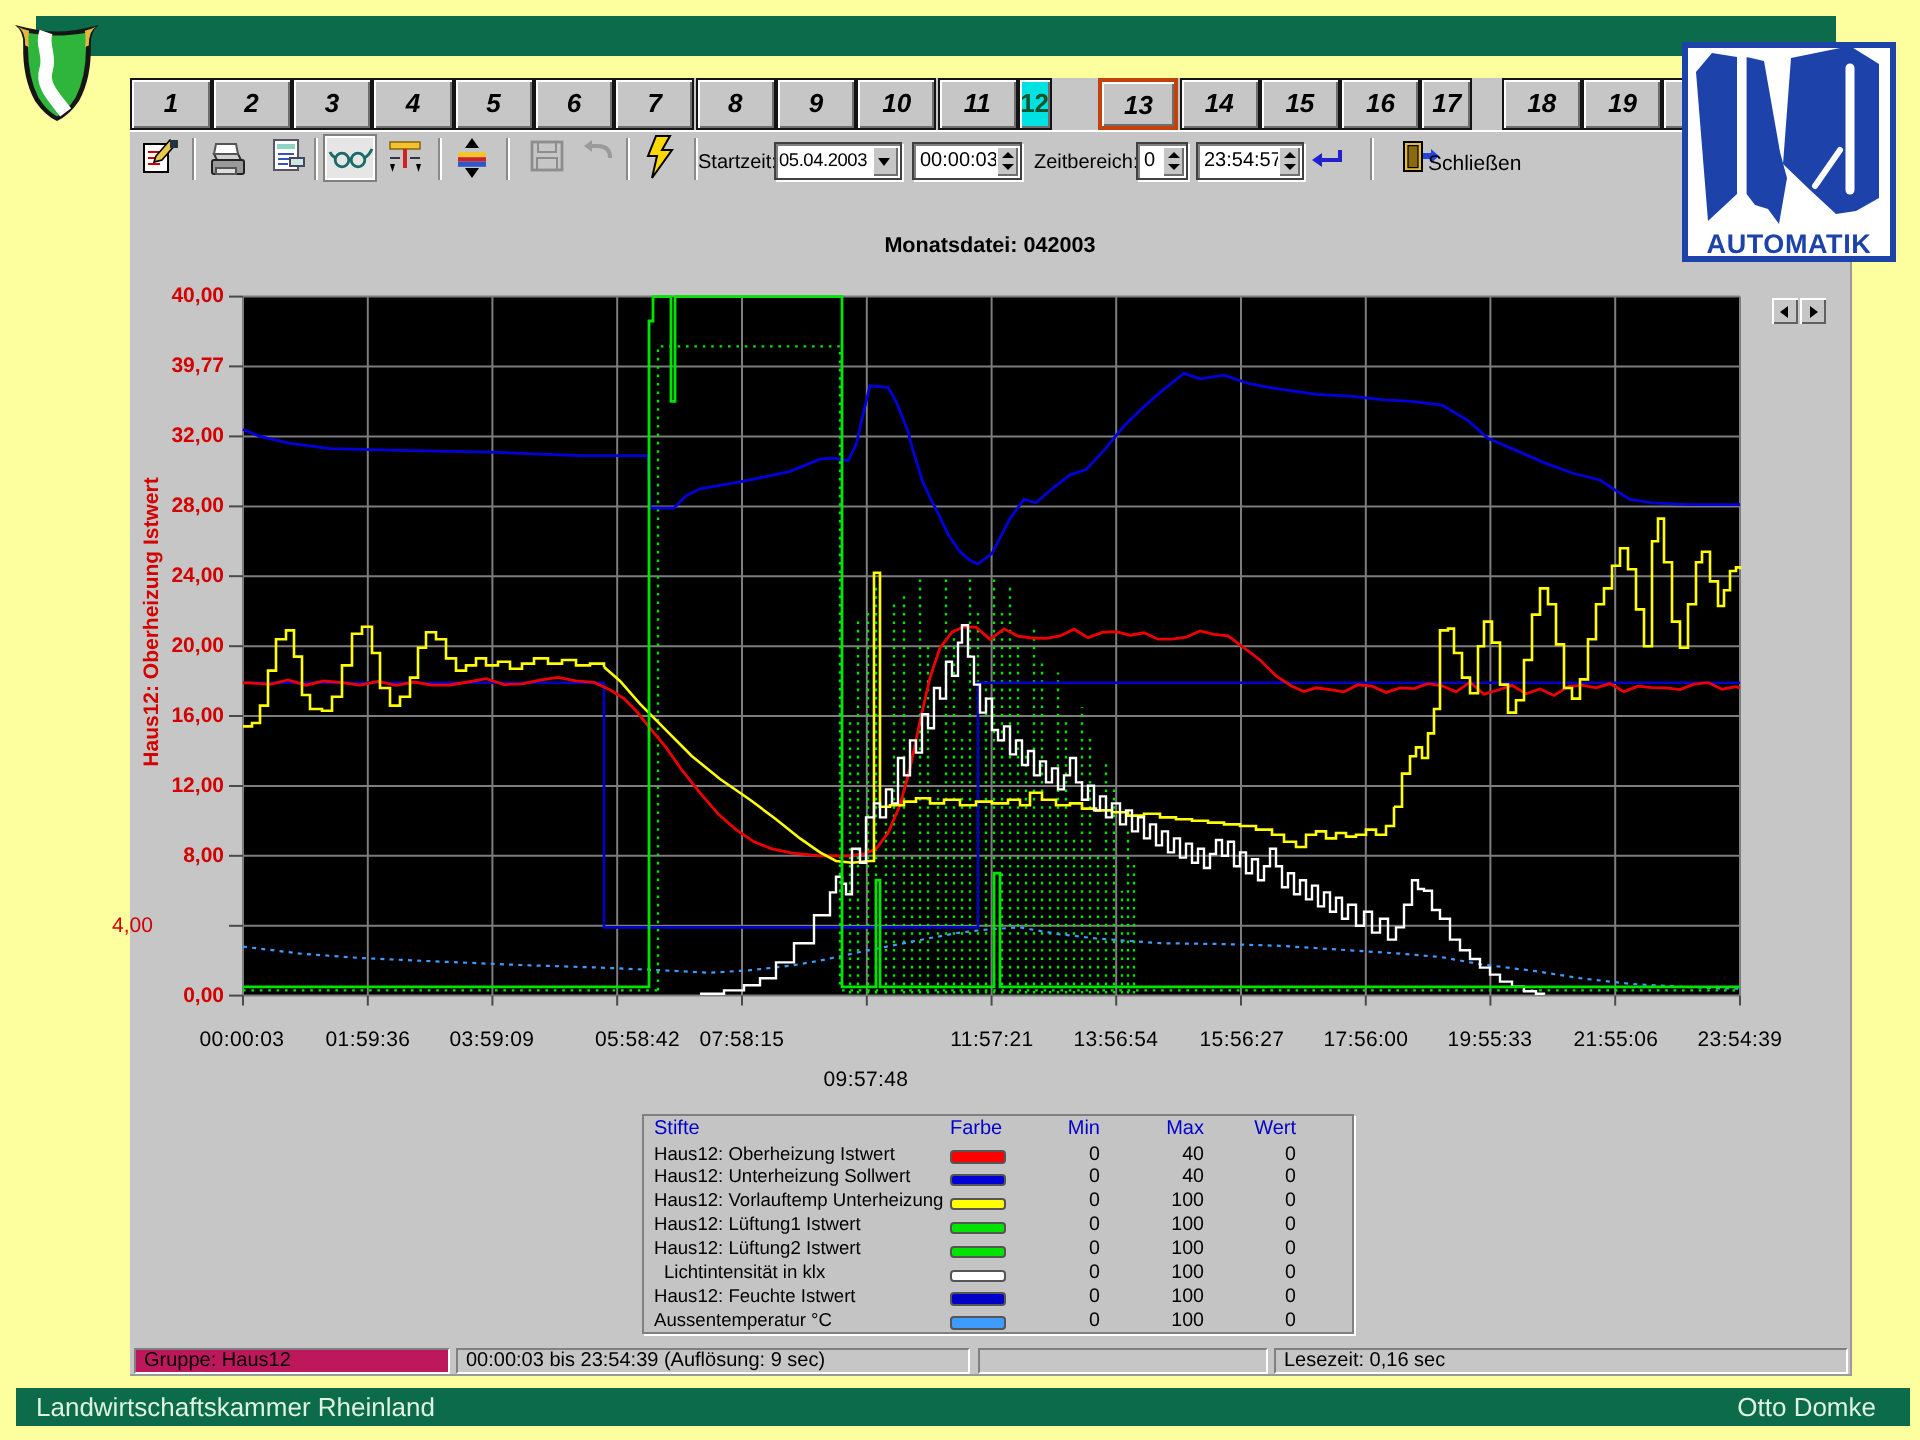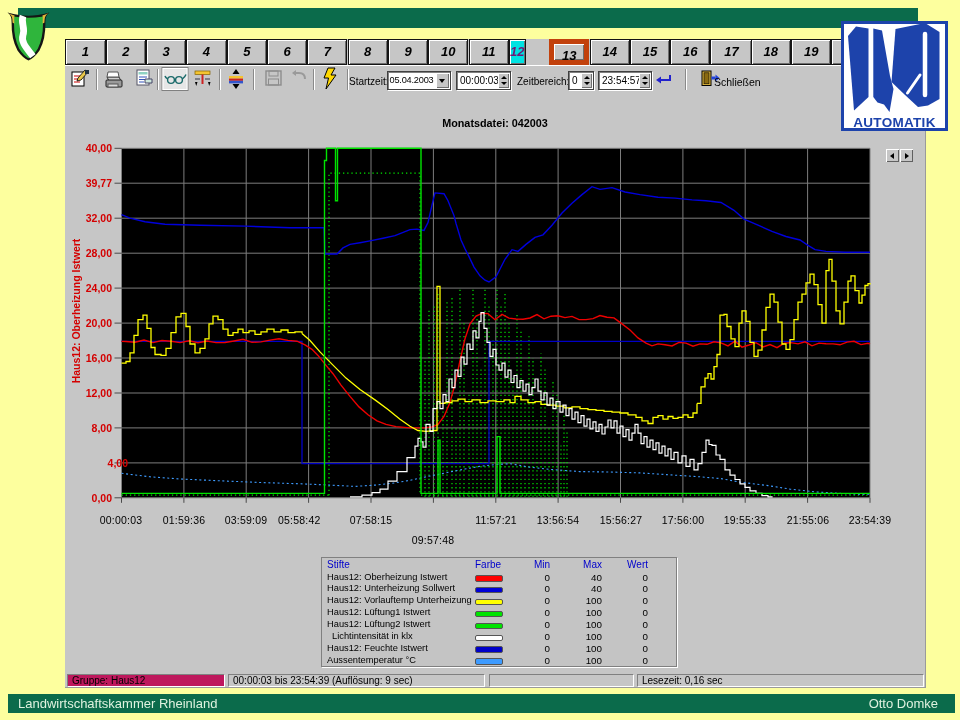--- a/index.html
+++ b/index.html
@@ -13,26 +13,26 @@
 <div style="position:absolute;left:105.6px;top:39px;width:40.3px;height:26px;box-sizing:border-box;background:#C6C6C6;border:1px solid #141414;box-shadow:inset 1px 1px 0 #fff,inset -1px -1px 0 #6e6e6e;color:#000;font-weight:bold;font-style:italic;font-size:13px;text-align:center;line-height:24px;">2</div>
 <div style="position:absolute;left:145.9px;top:39px;width:40.3px;height:26px;box-sizing:border-box;background:#C6C6C6;border:1px solid #141414;box-shadow:inset 1px 1px 0 #fff,inset -1px -1px 0 #6e6e6e;color:#000;font-weight:bold;font-style:italic;font-size:13px;text-align:center;line-height:24px;">3</div>
 <div style="position:absolute;left:186.3px;top:39px;width:40.3px;height:26px;box-sizing:border-box;background:#C6C6C6;border:1px solid #141414;box-shadow:inset 1px 1px 0 #fff,inset -1px -1px 0 #6e6e6e;color:#000;font-weight:bold;font-style:italic;font-size:13px;text-align:center;line-height:24px;">4</div>
 <div style="position:absolute;left:226.6px;top:39px;width:40.3px;height:26px;box-sizing:border-box;background:#C6C6C6;border:1px solid #141414;box-shadow:inset 1px 1px 0 #fff,inset -1px -1px 0 #6e6e6e;color:#000;font-weight:bold;font-style:italic;font-size:13px;text-align:center;line-height:24px;">5</div>
 <div style="position:absolute;left:266.9px;top:39px;width:40.3px;height:26px;box-sizing:border-box;background:#C6C6C6;border:1px solid #141414;box-shadow:inset 1px 1px 0 #fff,inset -1px -1px 0 #6e6e6e;color:#000;font-weight:bold;font-style:italic;font-size:13px;text-align:center;line-height:24px;">6</div>
 <div style="position:absolute;left:307.2px;top:39px;width:40.3px;height:26px;box-sizing:border-box;background:#C6C6C6;border:1px solid #141414;box-shadow:inset 1px 1px 0 #fff,inset -1px -1px 0 #6e6e6e;color:#000;font-weight:bold;font-style:italic;font-size:13px;text-align:center;line-height:24px;">7</div>
 <div style="position:absolute;left:347.5px;top:39px;width:40.3px;height:26px;box-sizing:border-box;background:#C6C6C6;border:1px solid #141414;box-shadow:inset 1px 1px 0 #fff,inset -1px -1px 0 #6e6e6e;color:#000;font-weight:bold;font-style:italic;font-size:13px;text-align:center;line-height:24px;">8</div>
 <div style="position:absolute;left:387.9px;top:39px;width:40.3px;height:26px;box-sizing:border-box;background:#C6C6C6;border:1px solid #141414;box-shadow:inset 1px 1px 0 #fff,inset -1px -1px 0 #6e6e6e;color:#000;font-weight:bold;font-style:italic;font-size:13px;text-align:center;line-height:24px;">9</div>
 <div style="position:absolute;left:428.2px;top:39px;width:40.3px;height:26px;box-sizing:border-box;background:#C6C6C6;border:1px solid #141414;box-shadow:inset 1px 1px 0 #fff,inset -1px -1px 0 #6e6e6e;color:#000;font-weight:bold;font-style:italic;font-size:13px;text-align:center;line-height:24px;">10</div>
 <div style="position:absolute;left:468.5px;top:39px;width:40.3px;height:26px;box-sizing:border-box;background:#C6C6C6;border:1px solid #141414;box-shadow:inset 1px 1px 0 #fff,inset -1px -1px 0 #6e6e6e;color:#000;font-weight:bold;font-style:italic;font-size:13px;text-align:center;line-height:24px;">11</div>
-<div style="position:absolute;left:508.8px;top:39px;width:17px;height:26px;box-sizing:border-box;background:#00E2E2;border:1px solid #141414;box-shadow:inset 1px 1px 0 #fff,inset -1px -1px 0 #6e6e6e;color:#701a75;font-weight:bold;font-style:italic;font-size:13px;text-align:center;line-height:24px;">12</div>
-<div style="position:absolute;left:549.1px;top:39px;width:40.3px;height:26px;box-sizing:border-box;background:#C6C6C6;border:5px solid #c2410c;box-shadow:inset 1px 1px 0 #fff,inset -1px -1px 0 #6e6e6e;color:#000;font-weight:bold;font-style:italic;font-size:13px;text-align:center;line-height:24px;">13</div>
+<div style="position:absolute;left:508.8px;top:39px;width:17px;height:26px;box-sizing:border-box;background:#00E2E2;border:1px solid #141414;box-shadow:inset 1px 1px 0 #fff,inset -1px -1px 0 #6e6e6e;color:#14532d;font-weight:bold;font-size:13px;text-align:center;line-height:24px;">12</div>
+<div style="position:absolute;left:549.1px;top:39px;width:40.3px;height:26px;box-sizing:border-box;background:#C6C6C6;border:2px solid #c2410c;box-shadow:inset 1px 1px 0 #fff,inset -1px -1px 0 #6e6e6e;color:#000;font-weight:bold;font-style:italic;font-size:13px;text-align:center;line-height:24px;">13</div>
 <div style="position:absolute;left:589.5px;top:39px;width:40.3px;height:26px;box-sizing:border-box;background:#C6C6C6;border:1px solid #141414;box-shadow:inset 1px 1px 0 #fff,inset -1px -1px 0 #6e6e6e;color:#000;font-weight:bold;font-style:italic;font-size:13px;text-align:center;line-height:24px;">14</div>
 <div style="position:absolute;left:629.8px;top:39px;width:40.3px;height:26px;box-sizing:border-box;background:#C6C6C6;border:1px solid #141414;box-shadow:inset 1px 1px 0 #fff,inset -1px -1px 0 #6e6e6e;color:#000;font-weight:bold;font-style:italic;font-size:13px;text-align:center;line-height:24px;">15</div>
 <div style="position:absolute;left:670.1px;top:39px;width:40.3px;height:26px;box-sizing:border-box;background:#C6C6C6;border:1px solid #141414;box-shadow:inset 1px 1px 0 #fff,inset -1px -1px 0 #6e6e6e;color:#000;font-weight:bold;font-style:italic;font-size:13px;text-align:center;line-height:24px;">16</div>
-<div style="position:absolute;left:710.4px;top:39px;width:42px;height:26px;box-sizing:border-box;background:#C6C6C6;border:1px solid #141414;box-shadow:inset 1px 1px 0 #fff,inset -1px -1px 0 #6e6e6e;color:#000;font-weight:bold;font-style:italic;font-size:13px;text-align:center;line-height:24px;">17</div>
+<div style="position:absolute;left:710.4px;top:39px;width:26px;height:26px;box-sizing:border-box;background:#C6C6C6;border:1px solid #141414;box-shadow:inset 1px 1px 0 #fff,inset -1px -1px 0 #6e6e6e;color:#000;font-weight:bold;font-style:italic;font-size:13px;text-align:center;line-height:24px;">17</div>
 <div style="position:absolute;left:750.7px;top:39px;width:40.3px;height:26px;box-sizing:border-box;background:#C6C6C6;border:1px solid #141414;box-shadow:inset 1px 1px 0 #fff,inset -1px -1px 0 #6e6e6e;color:#000;font-weight:bold;font-style:italic;font-size:13px;text-align:center;line-height:24px;">18</div>
 <div style="position:absolute;left:791.1px;top:39px;width:40.3px;height:26px;box-sizing:border-box;background:#C6C6C6;border:1px solid #141414;box-shadow:inset 1px 1px 0 #fff,inset -1px -1px 0 #6e6e6e;color:#000;font-weight:bold;font-style:italic;font-size:13px;text-align:center;line-height:24px;">19</div>
 <div style="position:absolute;left:831.4px;top:39px;width:40.3px;height:26px;box-sizing:border-box;background:#C6C6C6;border:1px solid #141414;box-shadow:inset 1px 1px 0 #fff,inset -1px -1px 0 #6e6e6e;color:#000;font-weight:bold;font-style:italic;font-size:13px;text-align:center;line-height:24px;">20</div>
 <div style="position:absolute;left:871.7px;top:39px;width:40.3px;height:26px;box-sizing:border-box;background:#C6C6C6;border:1px solid #141414;box-shadow:inset 1px 1px 0 #fff,inset -1px -1px 0 #6e6e6e;color:#000;font-weight:bold;font-style:italic;font-size:13px;text-align:center;line-height:24px;">21</div>
 
 <svg style="position:absolute;left:65px;top:65px;" width="860" height="28" viewBox="0 0 860 28">
 
  <g stroke="#8a8a8a" stroke-width="1">
   <line x1="31.5" y1="4" x2="31.5" y2="25"></line>
       <line x1="92.5" y1="4" x2="92.5" y2="25"></line>
@@ -252,35 +252,35 @@
 </svg>
 <div style="position:absolute;left:72px;top:142px;width:40px;text-align:right;font-size:10.5px;font-weight:bold;color:#D40000;">40,00</div>
 <div style="position:absolute;left:72px;top:177px;width:40px;text-align:right;font-size:10.5px;font-weight:bold;color:#D40000;">39,77</div>
 <div style="position:absolute;left:72px;top:212px;width:40px;text-align:right;font-size:10.5px;font-weight:bold;color:#D40000;">32,00</div>
 <div style="position:absolute;left:72px;top:247px;width:40px;text-align:right;font-size:10.5px;font-weight:bold;color:#D40000;">28,00</div>
 <div style="position:absolute;left:72px;top:282px;width:40px;text-align:right;font-size:10.5px;font-weight:bold;color:#D40000;">24,00</div>
 <div style="position:absolute;left:72px;top:317px;width:40px;text-align:right;font-size:10.5px;font-weight:bold;color:#D40000;">20,00</div>
 <div style="position:absolute;left:72px;top:352px;width:40px;text-align:right;font-size:10.5px;font-weight:bold;color:#D40000;">16,00</div>
 <div style="position:absolute;left:72px;top:387px;width:40px;text-align:right;font-size:10.5px;font-weight:bold;color:#D40000;">12,00</div>
 <div style="position:absolute;left:72px;top:422px;width:40px;text-align:right;font-size:10.5px;font-weight:bold;color:#D40000;">8,00</div>
-<div style="position:absolute;left:88px;top:457px;width:40px;text-align:right;font-size:10.5px;font-weight:bold;color:#D40000;">4,00</div>
+<div style="position:absolute;left:56px;top:457px;width:40px;text-align:left;font-size:10.5px;font-weight:normal;color:#D40000;">4,00</div>
 <div style="position:absolute;left:72px;top:492px;width:40px;text-align:right;font-size:10.5px;font-weight:bold;color:#D40000;">0,00</div>
 <div style="position:absolute;left:70px;top:386px;width:150px;transform-origin:0 0;transform:rotate(-90deg);font-size:10.5px;font-weight:bold;color:#D40000;text-align:center;white-space:nowrap;">Haus12: Oberheizung Istwert</div>
 
 <div style="position:absolute;left:886px;top:149px;width:13px;height:13px;background:#C6C6C6;box-shadow:inset 1px 1px 0 #fff,inset -1px -1px 0 #606060;">
     <i style="position:absolute;left:3.5px;top:3.5px;width:0;height:0;border-top:3px solid transparent;border-bottom:3px solid transparent;border-right:4px solid #000;"></i>
   </div>
 <div style="position:absolute;left:900px;top:149px;width:13px;height:13px;background:#C6C6C6;box-shadow:inset 1px 1px 0 #fff,inset -1px -1px 0 #606060;">
     <i style="position:absolute;left:5px;top:3.5px;width:0;height:0;border-top:3px solid transparent;border-bottom:3px solid transparent;border-left:4px solid #000;"></i>
   </div>
 
 <div style="position:absolute;left:90px;top:514px;width:62px;text-align:center;font-size:10.5px;letter-spacing:0.2px;color:#000;">00:00:03</div>
 <div style="position:absolute;left:153px;top:514px;width:62px;text-align:center;font-size:10.5px;letter-spacing:0.2px;color:#000;">01:59:36</div>
 <div style="position:absolute;left:215px;top:514px;width:62px;text-align:center;font-size:10.5px;letter-spacing:0.2px;color:#000;">03:59:09</div>
-<div style="position:absolute;left:278px;top:514px;width:62px;text-align:left;font-size:10.5px;letter-spacing:0.2px;color:#000;">05:58:42</div>
+<div style="position:absolute;left:278px;top:514px;width:62px;text-align:right;font-size:10.5px;letter-spacing:0.2px;color:#000;">05:58:42</div>
 <div style="position:absolute;left:340px;top:514px;width:62px;text-align:center;font-size:10.5px;letter-spacing:0.2px;color:#000;">07:58:15</div>
 <div style="position:absolute;left:402px;top:514px;width:62px;text-align:center;font-size:10.5px;letter-spacing:0.2px;color:#000;margin-top:20px;">09:57:48</div>
 <div style="position:absolute;left:465px;top:514px;width:62px;text-align:center;font-size:10.5px;letter-spacing:0.2px;color:#000;">11:57:21</div>
 <div style="position:absolute;left:527px;top:514px;width:62px;text-align:center;font-size:10.5px;letter-spacing:0.2px;color:#000;">13:56:54</div>
 <div style="position:absolute;left:590px;top:514px;width:62px;text-align:center;font-size:10.5px;letter-spacing:0.2px;color:#000;">15:56:27</div>
 <div style="position:absolute;left:652px;top:514px;width:62px;text-align:center;font-size:10.5px;letter-spacing:0.2px;color:#000;">17:56:00</div>
 <div style="position:absolute;left:714px;top:514px;width:62px;text-align:center;font-size:10.5px;letter-spacing:0.2px;color:#000;">19:55:33</div>
 <div style="position:absolute;left:777px;top:514px;width:62px;text-align:center;font-size:10.5px;letter-spacing:0.2px;color:#000;">21:55:06</div>
 <div style="position:absolute;left:839px;top:514px;width:62px;text-align:center;font-size:10.5px;letter-spacing:0.2px;color:#000;">23:54:39</div>
 <div style="position:absolute;left:345px;top:533px;width:300px;text-align:center;font-size:11.2px;font-weight:bold;color:#000;margin-top:38px;">Samstag, 5. April 2003</div>

